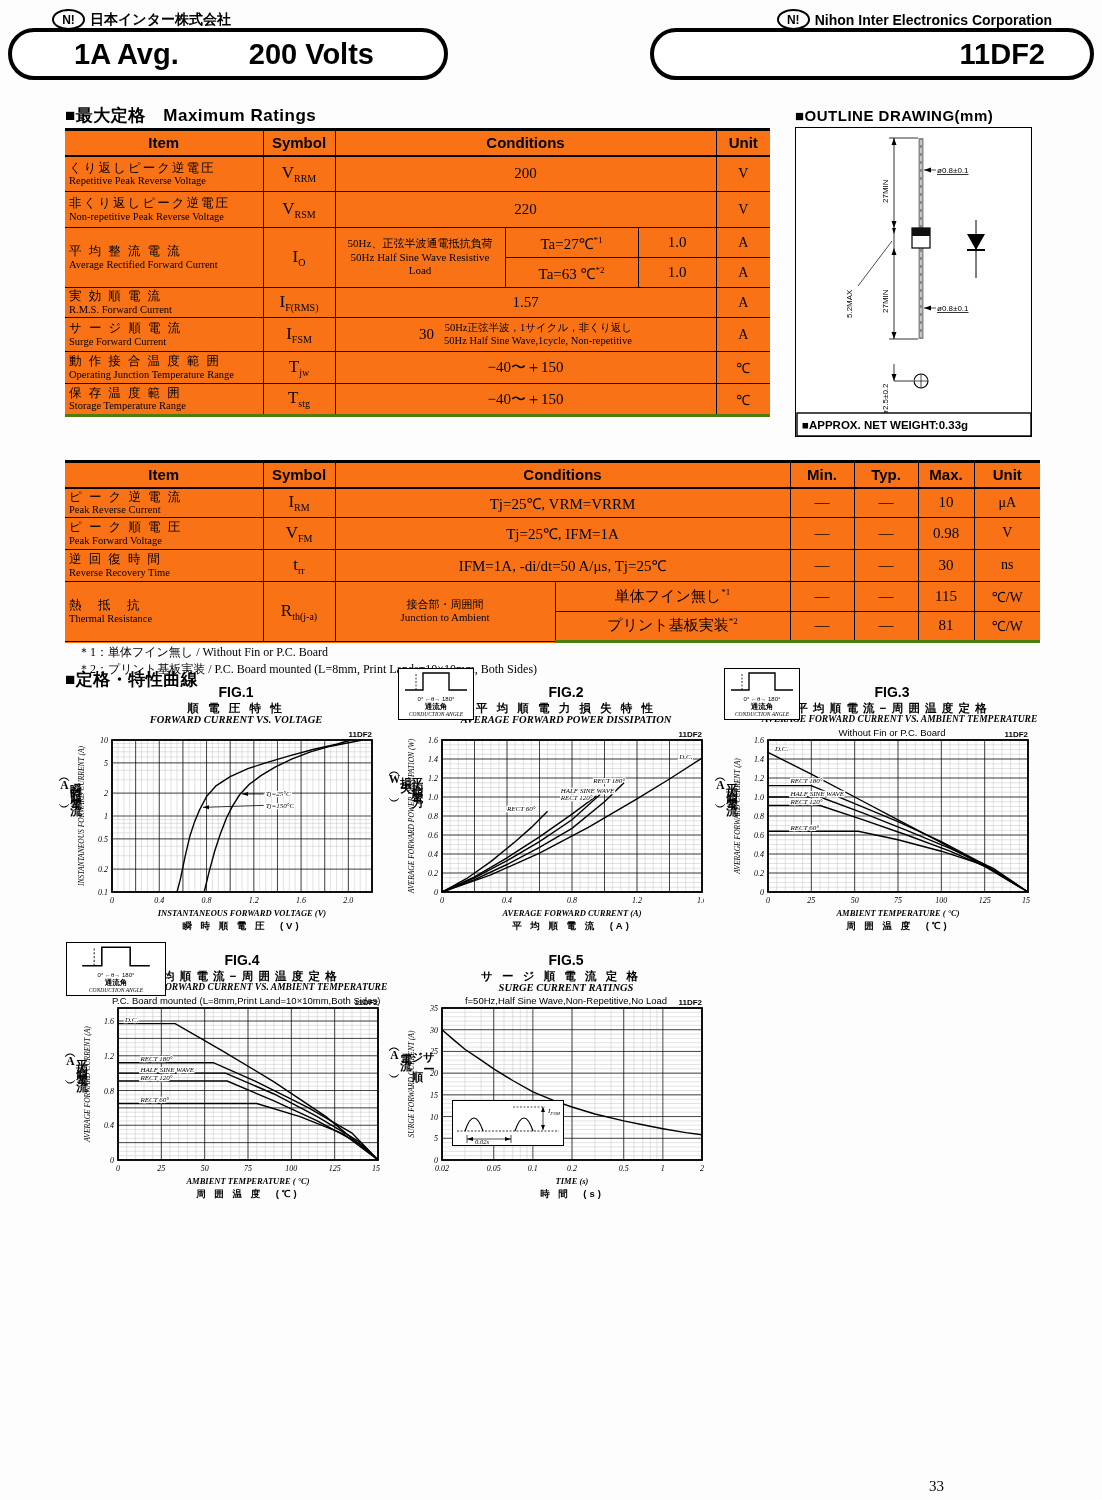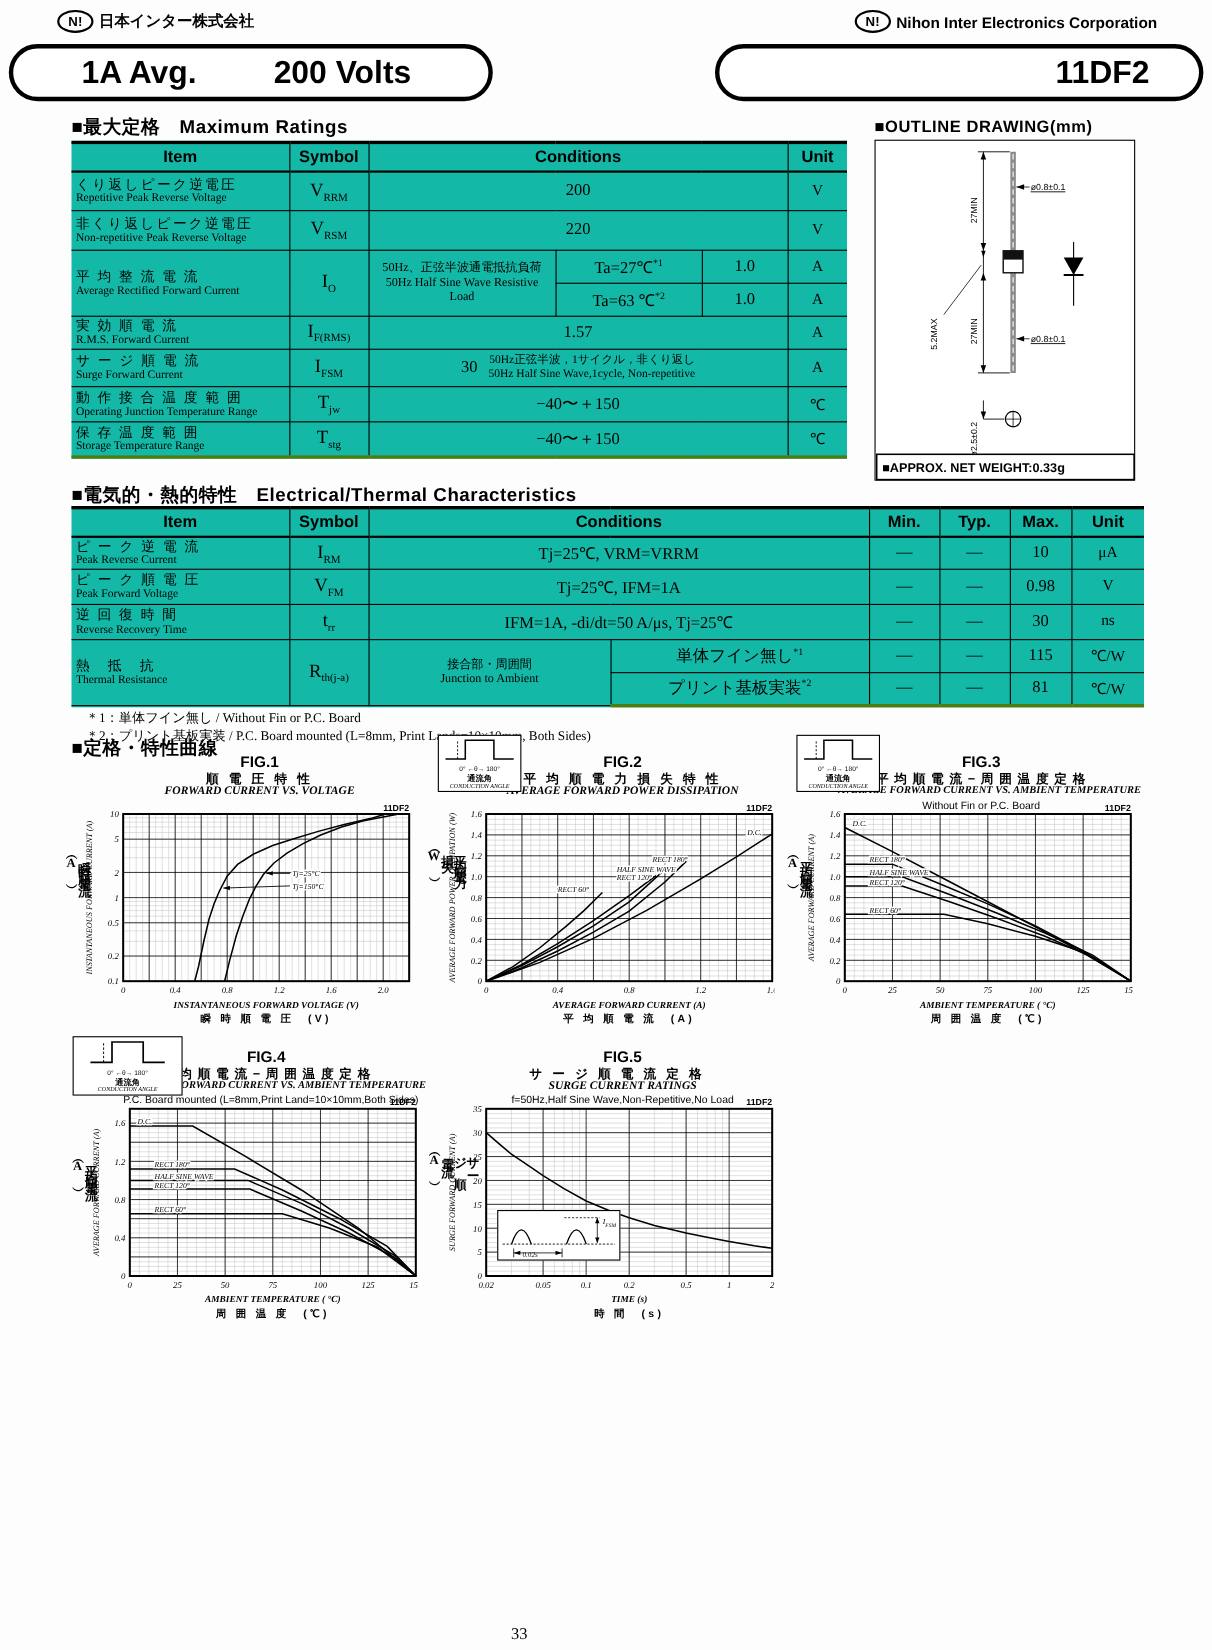--- a/index.html
+++ b/index.html
@@ -6,26 +6,26 @@
 html,body{background:#e8e8e8}
 #page{position:relative;width:1102px;height:1500px;background:#fdfdfd;margin:0 auto;
   font-family:"Liberation Serif",serif;color:#000;overflow:hidden}
 .abs{position:absolute}
 
 .logo{display:flex;align-items:center;gap:5px}
 .logomark{display:inline-flex;align-items:center;justify-content:center;width:33px;height:21px;
   border:2.5px solid #000;border-radius:50%;font-family:"Liberation Sans",sans-serif;
   font-weight:bold;font-size:12px;letter-spacing:0}
 .logotext{font-family:"Liberation Sans",sans-serif;font-weight:bold;font-size:14px}
-.tbox{position:absolute;top:40px;height:52px;border:4px solid #000;background:#fff;
+.tbox{position:absolute;top:28px;height:52px;border:4px solid #000;background:#fff;
   display:flex;align-items:center;font-family:"Liberation Sans",sans-serif;font-weight:bold;font-size:29px}
 
 .h1{position:absolute;font-family:"Liberation Sans",sans-serif;font-weight:bold;font-size:17px;letter-spacing:.5px}
 
-.tbl{position:absolute;border-collapse:collapse;background:#14b8a6;table-layout:fixed}
+.tbl{position:absolute;border-collapse:collapse;background:#f97316;table-layout:fixed}
 .tbl td,.tbl th{border:1px solid #000;text-align:center;vertical-align:middle;padding:1px 3px;overflow:hidden}
 .tbl th{border-top:3px solid #000;border-bottom:2px solid #000;
   font-family:"Liberation Sans",sans-serif;font-weight:bold;font-size:15px}
 .tbl tr.last td{border-bottom:3px solid #4d7c0f}
 .tbl td:first-child,.tbl th:first-child{border-left:none}
 .tbl td:last-child,.tbl th:last-child{border-right:none}
 .itemcell{text-align:left!important;padding-left:4px!important;line-height:1.15}
 .item-jp{display:block;font-size:12.5px;letter-spacing:2px;white-space:nowrap}
 .item-en{display:block;font-size:10.5px;white-space:nowrap}
 .sym{font-size:17px}
@@ -54,21 +54,21 @@
 .plotsvg{position:absolute;top:44px;width:300px;height:205px}
 
 .cinset{position:absolute;border:1.5px solid #000;background:#fff;text-align:center;padding-top:1px}
 .cinset .thetaline{font-size:6px;line-height:1.1;font-family:"Liberation Sans",sans-serif}
 .cinset .cjp{font-size:7.5px;font-weight:bold;line-height:1.1}
 .cinset .cen{font-size:5.5px;font-style:italic;line-height:1.2}
 
 #surgeinset{position:absolute;border:1.2px solid #000;background:#fff}
 #surgeinset .ifsmlbl{position:absolute;right:3px;top:6px;font-size:7px;font-style:italic}
 #surgeinset .plbl{position:absolute;left:22px;bottom:0px;font-size:6.5px;font-style:italic}
-#pageno{position:absolute;left:0;width:944px;text-align:center;font-size:15px}
+#pageno{position:absolute;left:0;width:944px;text-align:right;font-size:15px}
 </style>
 </head>
 <body>
 
 <div id="page">
 
   <div class="abs logo" style="left:52px;top:9px">
     <span class="logomark">N!</span>
     <span class="logotext">日本インター株式会社</span>
   </div>
@@ -226,21 +226,20 @@
       <line x1="98" y1="253" x2="117" y2="253" stroke="#000" stroke-width="0.8"></line>
       <line x1="98" y1="236" x2="98" y2="253" stroke="#000" stroke-width="0.8"></line>
       <path d="M98 253 l-2.5 -7 h5 z" fill="#000"></path>
       <text transform="rotate(-90 92 287)" x="92" y="287" font-size="8" font-family="Liberation Sans, sans-serif">ø2.5±0.2</text>
 
       <rect x="1" y="285" width="234" height="23" fill="#fff" stroke="#000" stroke-width="1.4"></rect>
       <text x="6" y="301" font-size="11.5" font-weight="bold" font-family="Liberation Sans, sans-serif">■APPROX.  NET  WEIGHT:0.33g</text>
     </svg>
   </div>
 
-  <div class="h1" style="left:65px;top:438px">■電気的・熱的特性　Electrical/Thermal  Characteristics</div>
 
   <table class="tbl" style="left:65px;top:460px;width:975px">
     <colgroup>
         <col style="width:198px">
         <col style="width:72px">
         <col style="width:220px">
         <col style="width:235px">
         <col style="width:64px">
         <col style="width:64px">
         <col style="width:56px">

